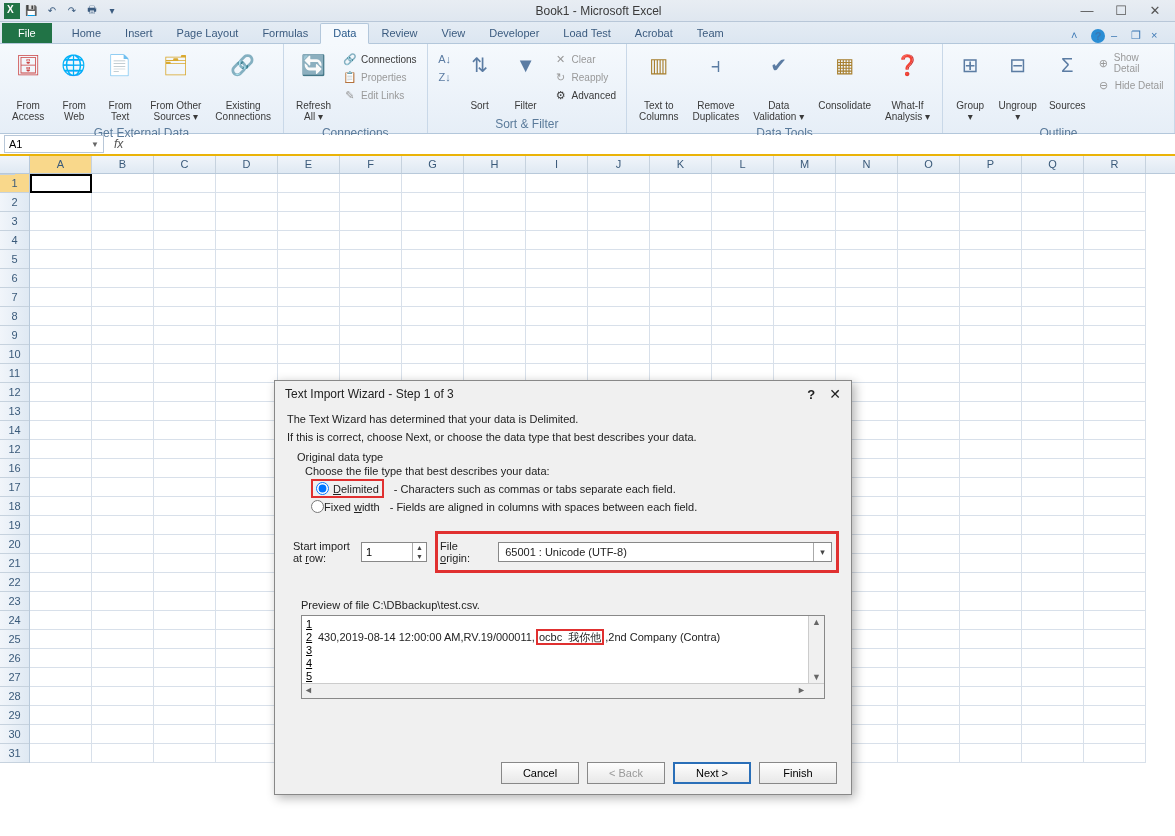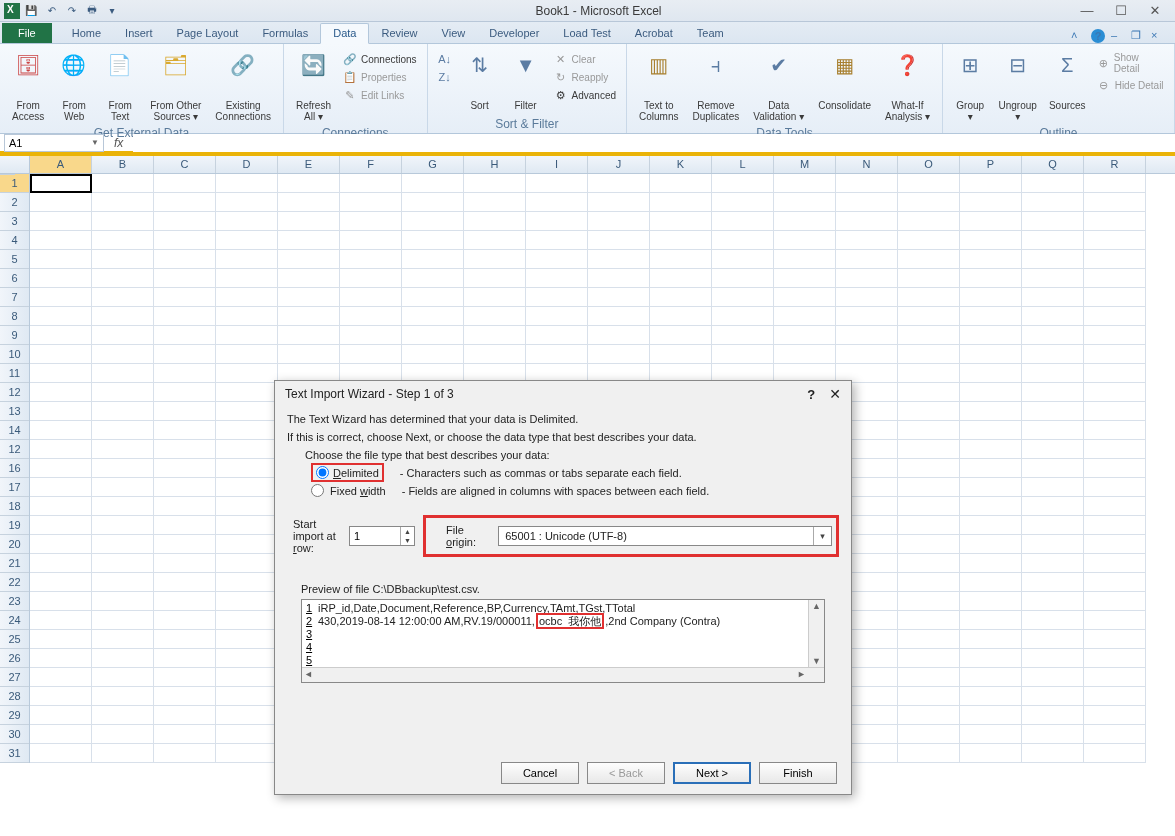--- a/index.html
+++ b/index.html
@@ -40,21 +40,21 @@
 
 
 .ic-db { color:#c44; } .ic-web{color:#d9a930;} .ic-txt{color:#4a8;}
 .ic-src{color:#d9a930;} .ic-conn{color:#5a8;} .ic-ref{color:#2a8;}
 .ic-sort{color:#5b7ca3;} .ic-filter{color:#5b7ca3;}
 .ic-cols{color:#a88030;} .ic-dup{color:#5b7ca3;} .ic-val{color:#5b7ca3;}
 .ic-cons{color:#a88030;} .ic-what{color:#5b7ca3;}
 .ic-grp{color:#5b7ca3;} .ic-sub{color:#5b7ca3;}
 
 
-.formulabar { height:22px; border-bottom:5px solid #eab308; display:flex; align-items:center; background:#fff;}
+.formulabar { height:22px; border-bottom:2px solid #eab308; display:flex; align-items:center; background:#fff;}
 .namebox { width:100px; height:18px; border:1px solid #b8c7d8; margin-left:4px; padding:0 4px; font-size:11px; display:flex; align-items:center; justify-content:space-between; background:#fff;}
 .namebox .dd { font-size:8px; color:#666;}
 .fx-sep { display:flex; align-items:center; gap:8px; padding:0 10px; color:#888;}
 .fx-sep .fx { font-style:italic; font-size:12px; color:#555;}
 .formula-input { flex:1; height:18px; border:none; outline:none; font-size:11px; padding:0 4px;}
 
 
 .sheet-area { position:relative; height:calc(836px - 22px - 22px - 90px - 22px); overflow:hidden; }
 .sheet-area::before { content:""; position:absolute; left:0; top:0; width:14px; height:18px; background:#e8edf3; border-right:1px solid #c6d2de; border-bottom:1px solid #c6d2de; z-index:2;}
 .colheads { position:absolute; left:14px; top:0; right:0; height:18px; display:flex; background:linear-gradient(#f1f5fa,#dfe9f3); border-bottom:1px solid #b8c9da; z-index:2;}
@@ -71,33 +71,33 @@
 
 .dialog { position:absolute; left:274px; top:380px; width:578px; height:415px; background:#f0f0f0; border:1px solid #888; box-shadow:3px 3px 10px rgba(0,0,0,0.3); z-index:100; }
 .dialog .dlg-title { height:26px; display:flex; align-items:center; padding:0 10px; font-size:12px; color:#222;}
 .dialog .dlg-title .ttl { flex:1; }
 .dialog .dlg-title .help { font-size:13px; font-weight:bold; cursor:pointer; margin-right:14px;}
 .dialog .dlg-title .close { font-size:14px; cursor:pointer; }
 .dialog .body { padding:6px 12px 10px; font-size:11px; color:#222; }
 .dialog .body p { margin-bottom:6px; }
 .fieldset-label { margin:8px 0 2px 10px; }
 .indented { margin-left:18px; }
-.radio-row { display:flex; align-items:center; gap:6px; margin:2px 0 2px 24px; }
+.radio-row { display:flex; align-items:center; margin:2px 0 2px 24px; }
 .radio-row input { margin:0; }
 .radio-row .desc { margin-left:10px; color:#222;}
 .highlight-red { border:2px solid #e03030; padding:1px 3px; display:inline-flex; align-items:center; gap:4px;}
 .ctl-row { display:flex; align-items:center; gap:8px; margin:18px 0 4px 6px;}
 .spinbox { display:inline-flex; border:1px solid #888; background:#fff; height:20px;}
 .spinbox input { width:50px; border:none; outline:none; padding:0 4px; font-size:11px;}
 .spinbox .spins { width:14px; display:flex; flex-direction:column; border-left:1px solid #aaa;}
 .spinbox .spins span { flex:1; font-size:7px; text-align:center; line-height:9px; cursor:pointer; color:#444;}
 .combo { display:inline-flex; border:1px solid #888; background:#fff; height:20px; width:352px; align-items:center;}
 .combo span.val { flex:1; padding:0 6px; font-size:11px;}
 .combo span.dd { width:18px; text-align:center; font-size:9px; border-left:1px solid #aaa; height:100%; display:flex; align-items:center; justify-content:center; color:#444; cursor:pointer;}
-.highlight-box { border:3px solid #e03030; padding:6px 4px 6px 20px; display:inline-flex; align-items:center; gap:4px;}
+.highlight-box { border:3px solid #e03030; padding:6px 4px 6px 2px; display:inline-flex; align-items:center; gap:10px;}
 .preview-label { margin:26px 0 4px 14px; }
 .preview-box { margin:0 14px; border:1px solid #888; background:#fff; height:84px; position:relative; font-family:"Courier New",monospace; font-size:11px; overflow:hidden;}
 .preview-box .pscroll { position:absolute; right:0; top:0; width:16px; height:100%; background:#f0f0f0; border-left:1px solid #ccc;}
 .preview-box .pscroll::before { content:"▲"; position:absolute; top:1px; left:3px; font-size:9px; color:#666;}
 .preview-box .pscroll::after { content:"▼"; position:absolute; bottom:16px; left:3px; font-size:9px; color:#666;}
 .preview-box .hscroll { position:absolute; left:0; right:0; bottom:0; height:15px; background:#f0f0f0; border-top:1px solid #ccc;}
 .preview-box .hscroll::before { content:"◄"; position:absolute; left:2px; top:1px; font-size:9px; color:#666;}
 .preview-box .hscroll::after { content:"►"; position:absolute; right:18px; top:1px; font-size:9px; color:#666;}
 .preview-box .lines { padding:2px 18px 0 4px;}
 .preview-box .ln { display:flex; line-height:13px; white-space:pre;}
@@ -988,20 +988,21 @@
 
 <div class="dialog">
   <div class="dlg-title">
     <span class="ttl">Text Import Wizard - Step 1 of 3</span>
     <span class="help">?</span>
     <span class="close">✕</span>
   </div>
   <div class="body">
     <p>The Text Wizard has determined that your data is Delimited.</p>
     <p>If this is correct, choose Next, or choose the data type that best describes your data.</p>
+    <div class="fieldset-label">Original data type</div>
     <div class="indented">Choose the file type that best describes your data:</div>
     <div class="radio-row">
       <span class="highlight-red">
         <input type="radio" checked="" style="">
         <label><u>D</u>elimited</label>
       </span>
       <span class="desc">- Characters such as commas or tabs separate each field.</span>
     </div>
     <div class="radio-row">
       <input type="radio" style="">
@@ -1023,21 +1024,21 @@
         <span class="combo">
           <span class="val">65001 : Unicode (UTF-8)</span>
           <span class="dd">▾</span>
         </span>
       </span>
     </div>
 
     <div class="preview-label">Preview of file C:\DBbackup\test.csv.</div>
     <div class="preview-box">
       <div class="lines">
-        <div class="ln"><span class="num">1</span><span>iRP_id,Date,Document,Reference,BP,Currency,TAmt,TGst,TTotal</span></div>
+        <div class="ln"><span class="num">1</span></div>
         <div class="ln"><span class="num">2</span><span>430,2019-08-14 12:00:00 AM,RV.19/000011,<span class="hl-inner">ocbc  我你他</span>,2nd Company (Contra)</span></div>
         <div class="ln"><span class="num">3</span></div>
         <div class="ln"><span class="num">4</span></div>
         <div class="ln"><span class="num">5</span></div>
       </div>
       <div class="pscroll"></div>
       <div class="hscroll"></div>
     </div>
   </div>
   <div class="dlg-btns">

